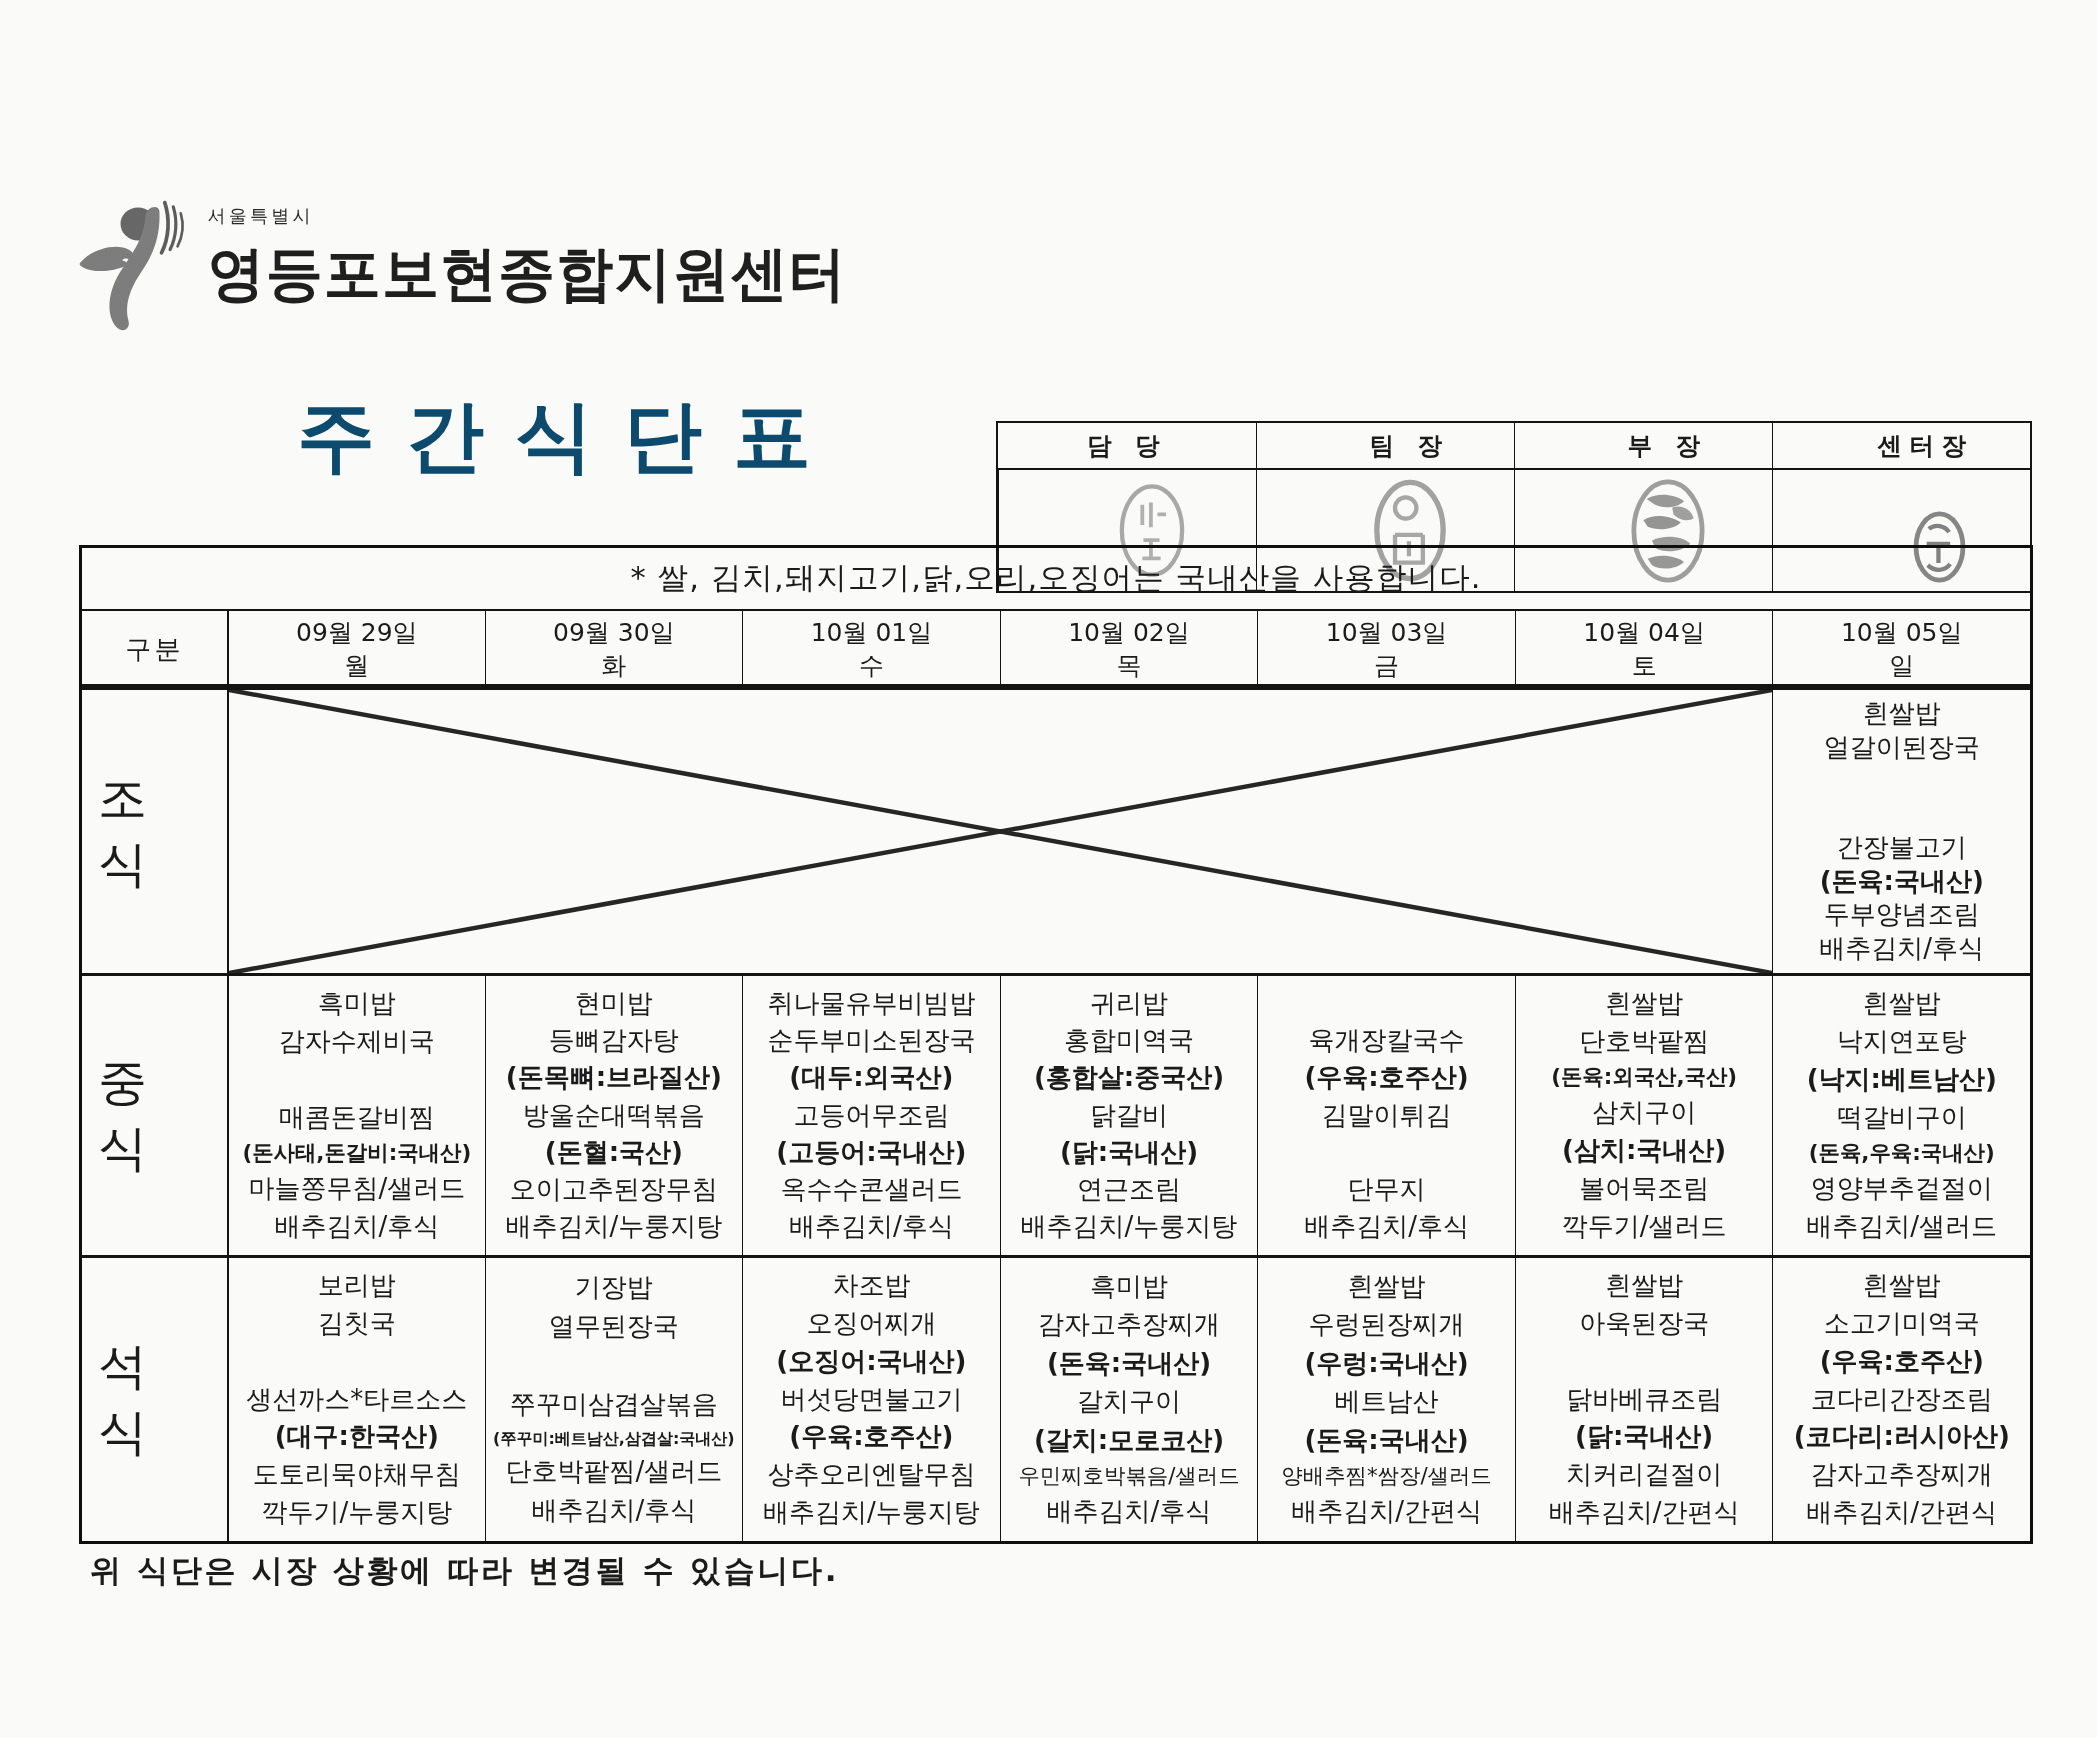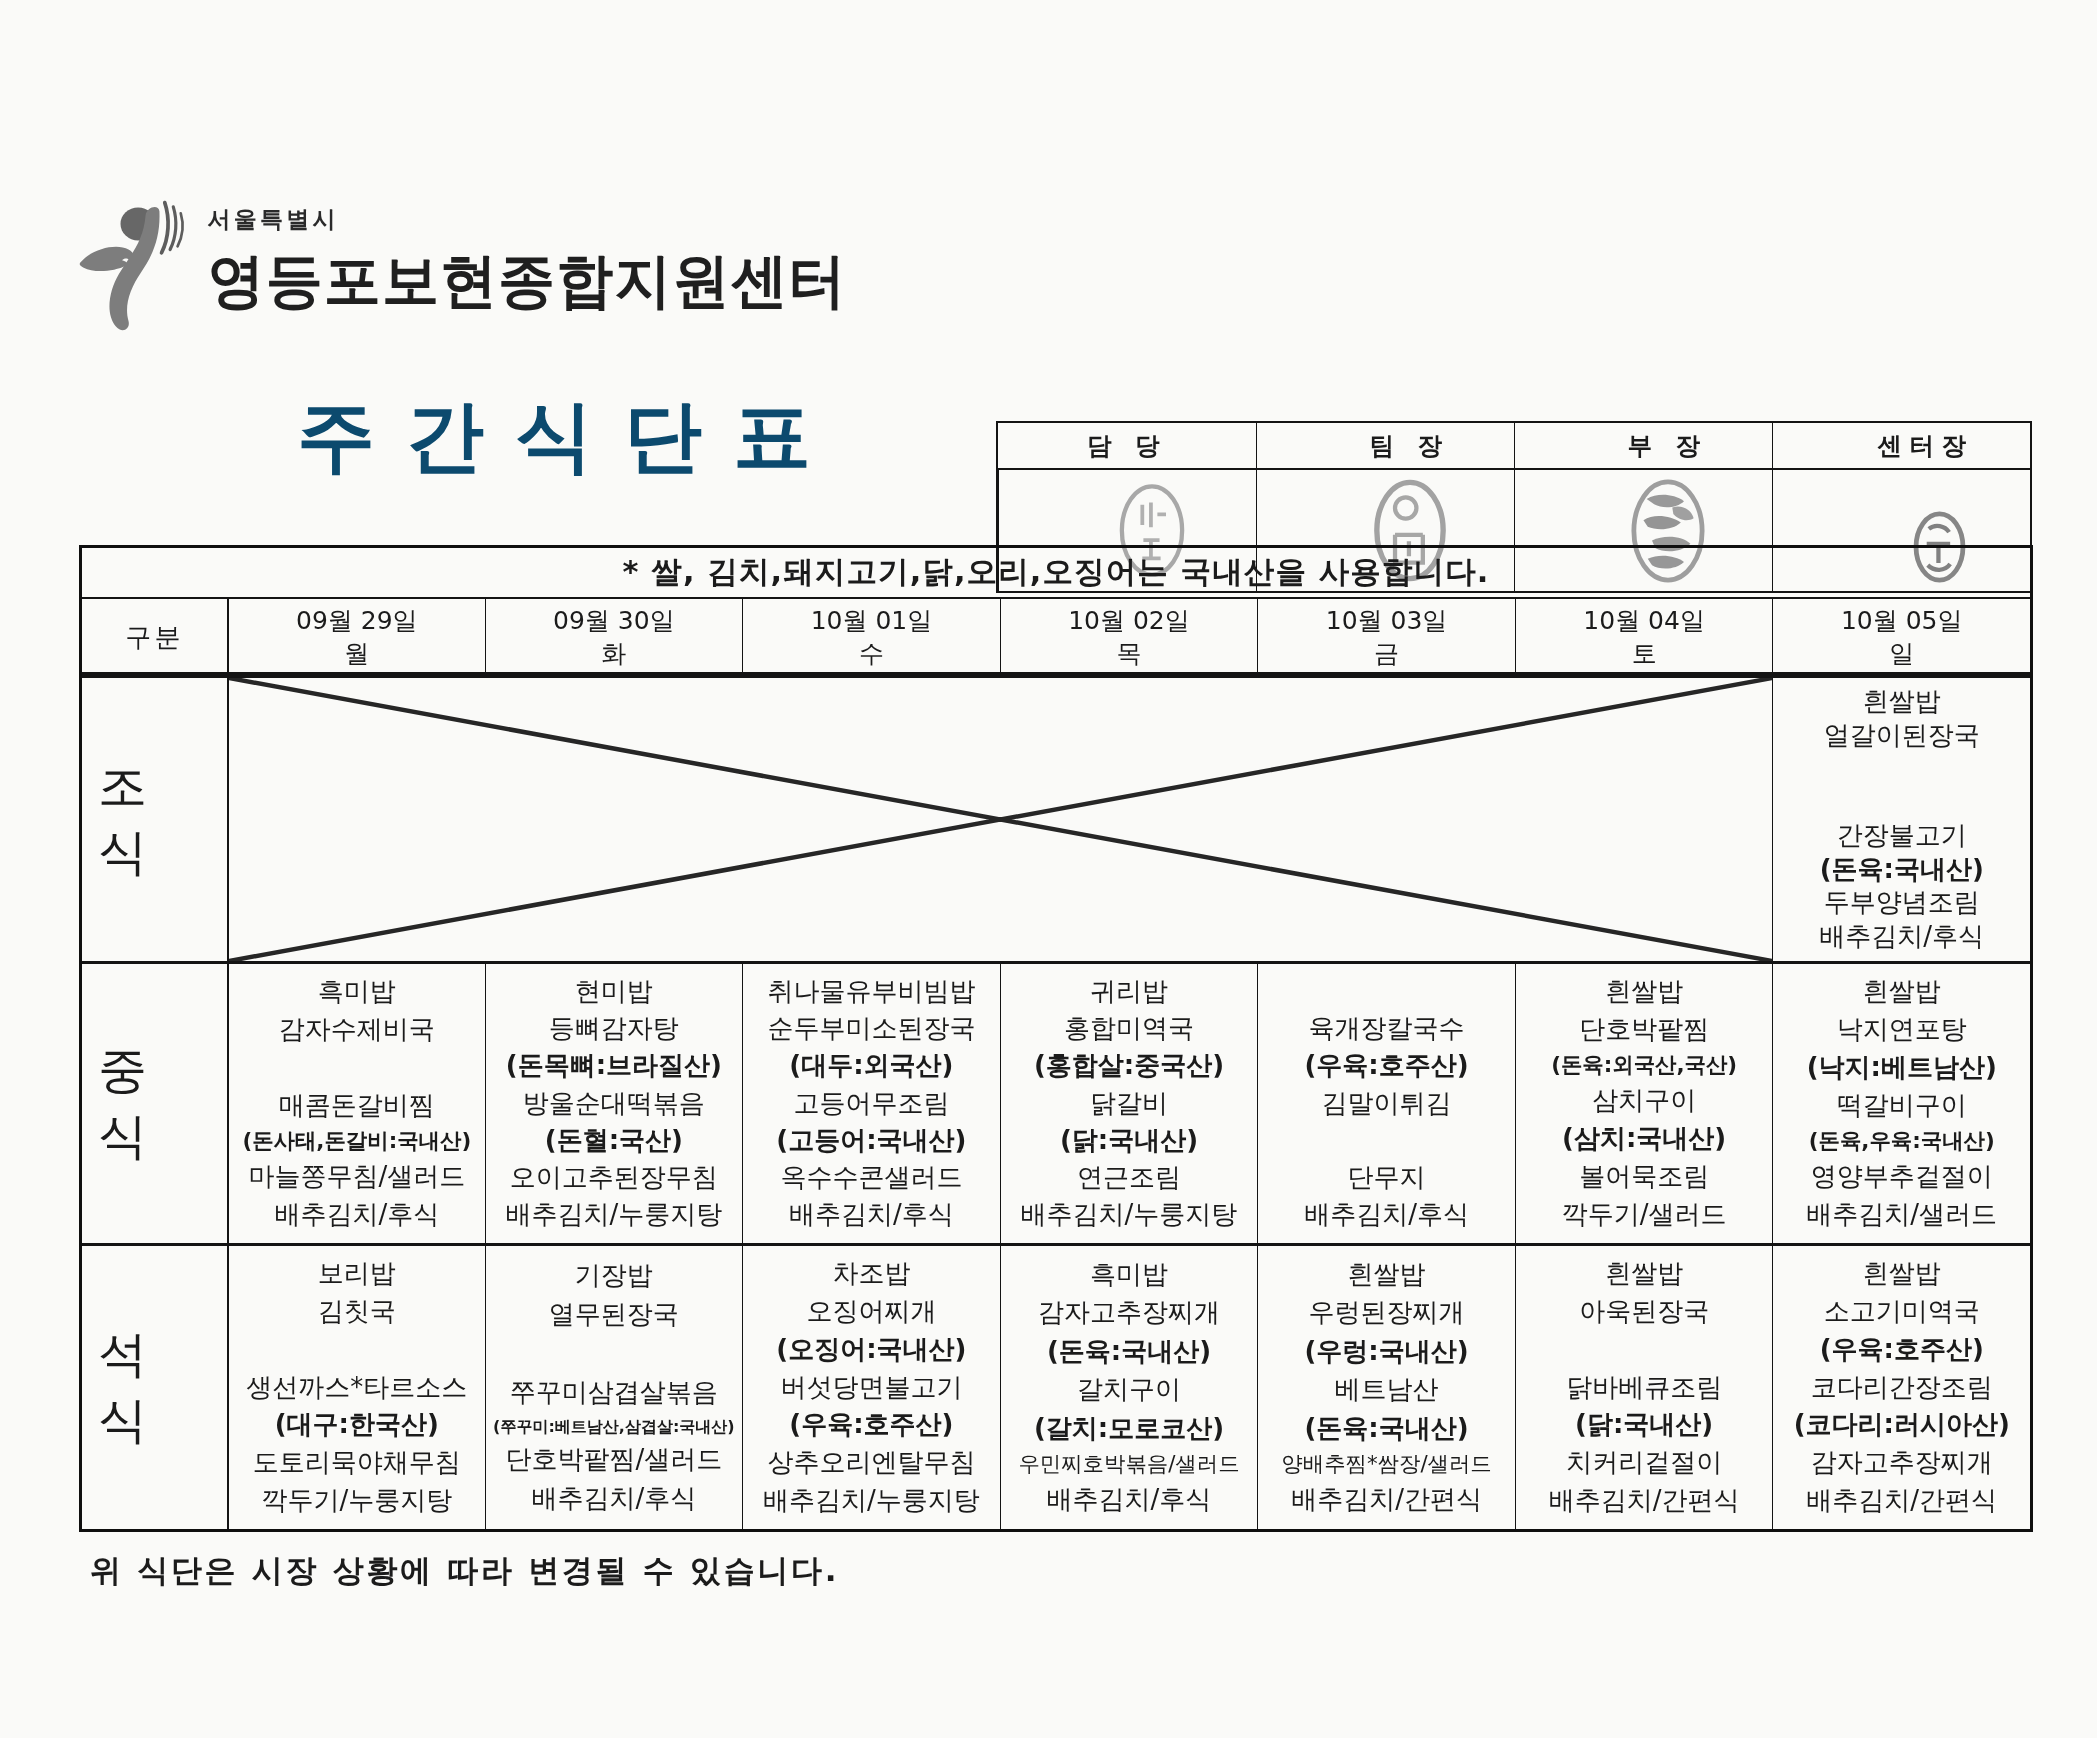--- a/index.html
+++ b/index.html
@@ -14,21 +14,21 @@
     background:var(--paper);
     font-family:"DejaVu Sans","Liberation Sans",sans-serif;
     color:var(--text);
     position:relative;
     overflow:hidden;
   }
   
   .logo{position:absolute;left:75px;top:193px;display:flex;align-items:flex-start;}
   .logo-icon{width:123px;height:160px;flex:0 0 auto;}
   .logo-text{margin-left:9.6px;margin-top:10.7px;}
-  .logo-city{font-size:23px;font-weight:700;letter-spacing:3.2px;color:#2a2a2a;}
+  .logo-city{font-size:18px;font-weight:400;letter-spacing:3.2px;color:#2a2a2a;}
   .logo-org{font-size:57px;font-weight:800;letter-spacing:1.1px;color:#1f1f1f;margin-top:7.5px;transform:scaleY(1.04);transform-origin:top left;}
   
   .doc-title{
     position:absolute;left:297px;top:385px;
     font-size:78px;font-weight:800;letter-spacing:31px;color:#0c4a6e;
     white-space:nowrap;
   }
   
   .approval{
     position:absolute;left:996px;top:373px;width:1036px;height:172px;
@@ -44,23 +44,23 @@
   .approval .acell + .acell{border-left:1.6px solid var(--ink);padding-left:48px;}
   .approval .ahead:first-child{border-left:none;}
   .stamp{opacity:.92;}
   
   .menu-table{
     position:absolute;left:79px;top:545px;width:1954px;
     border:3.7px solid #0f0f0f;
     background:transparent;
   }
   .notice-row{
-    height:51px;border-bottom:2.7px solid var(--ink);
+    height:63px;border-bottom:2.7px solid var(--ink);
     display:flex;align-items:center;justify-content:center;
-    font-size:30.5px;font-weight:700;letter-spacing:1.1px;
+    font-size:30.5px;font-weight:400;letter-spacing:1.1px;
   }
   .grid-row{
     display:grid;
     grid-template-columns:145px repeat(7,1fr);
   }
   .header-row{height:76px;border-bottom:3.2px solid var(--ink);}
   .hcell{display:flex;flex-direction:column;align-items:center;justify-content:flex-end;padding:5.3px 0;}
   .corner{font-size:26px;font-weight:500;letter-spacing:3.2px;justify-content:center;}
   .hcell .date{font-size:25px;font-weight:500;}
   .hcell .dow{font-size:25px;font-weight:500;}

